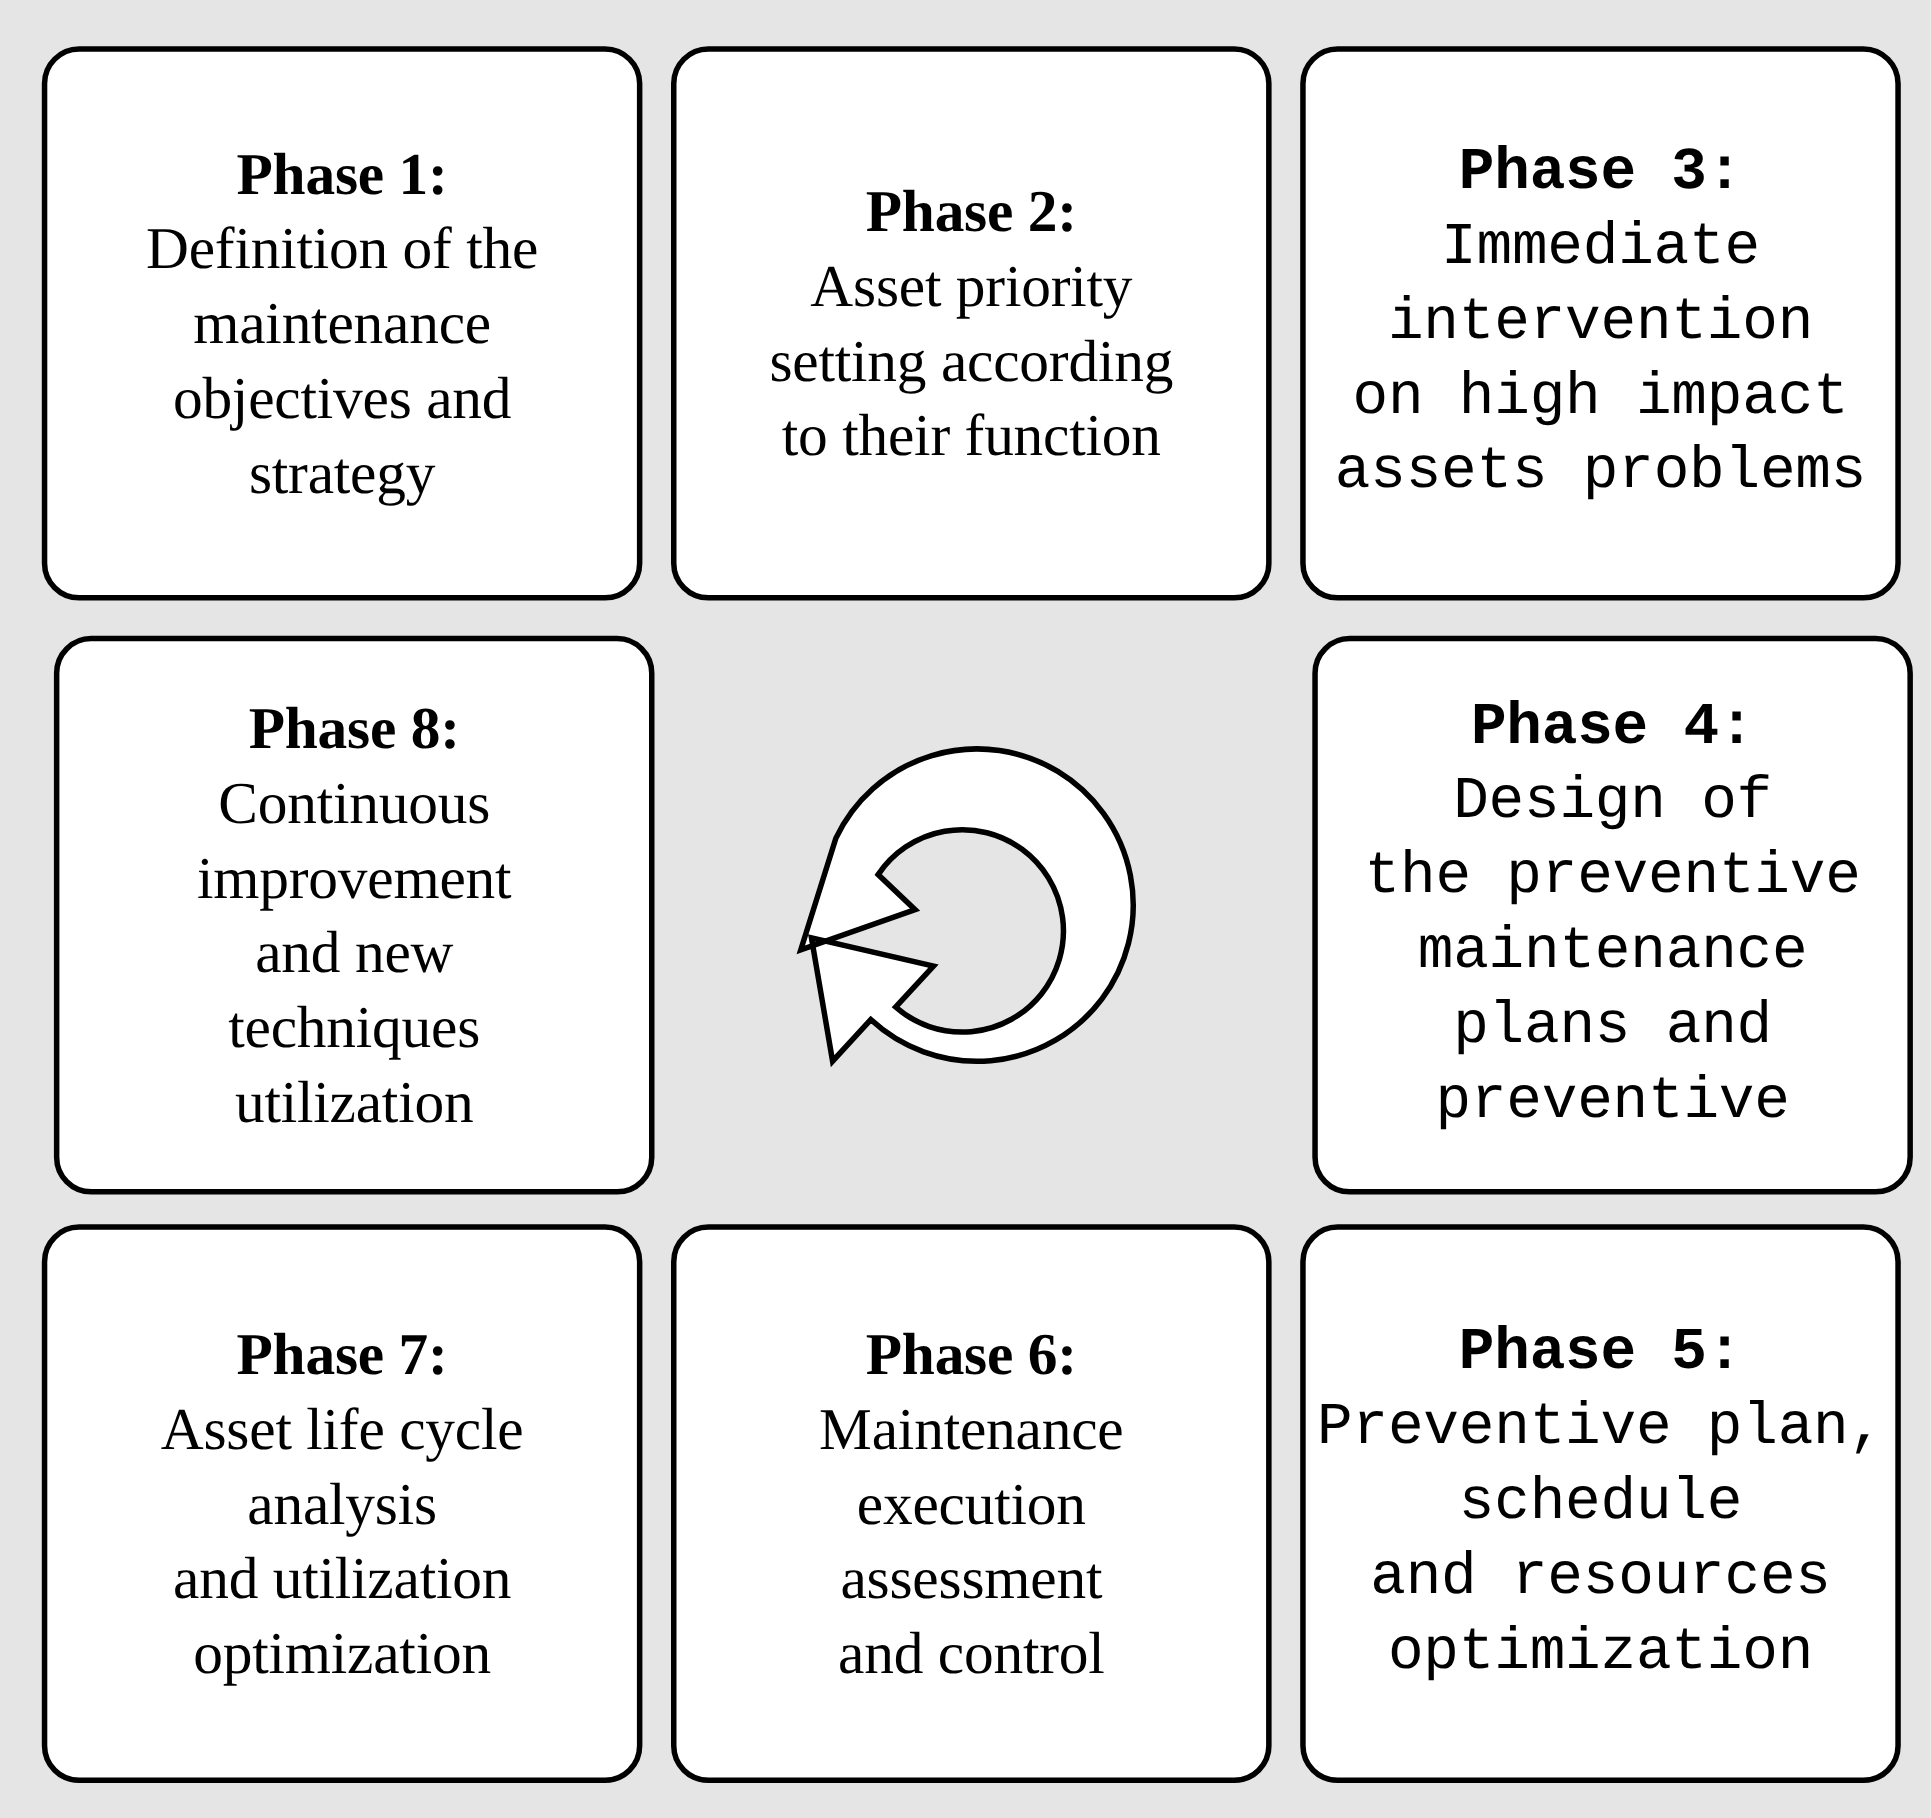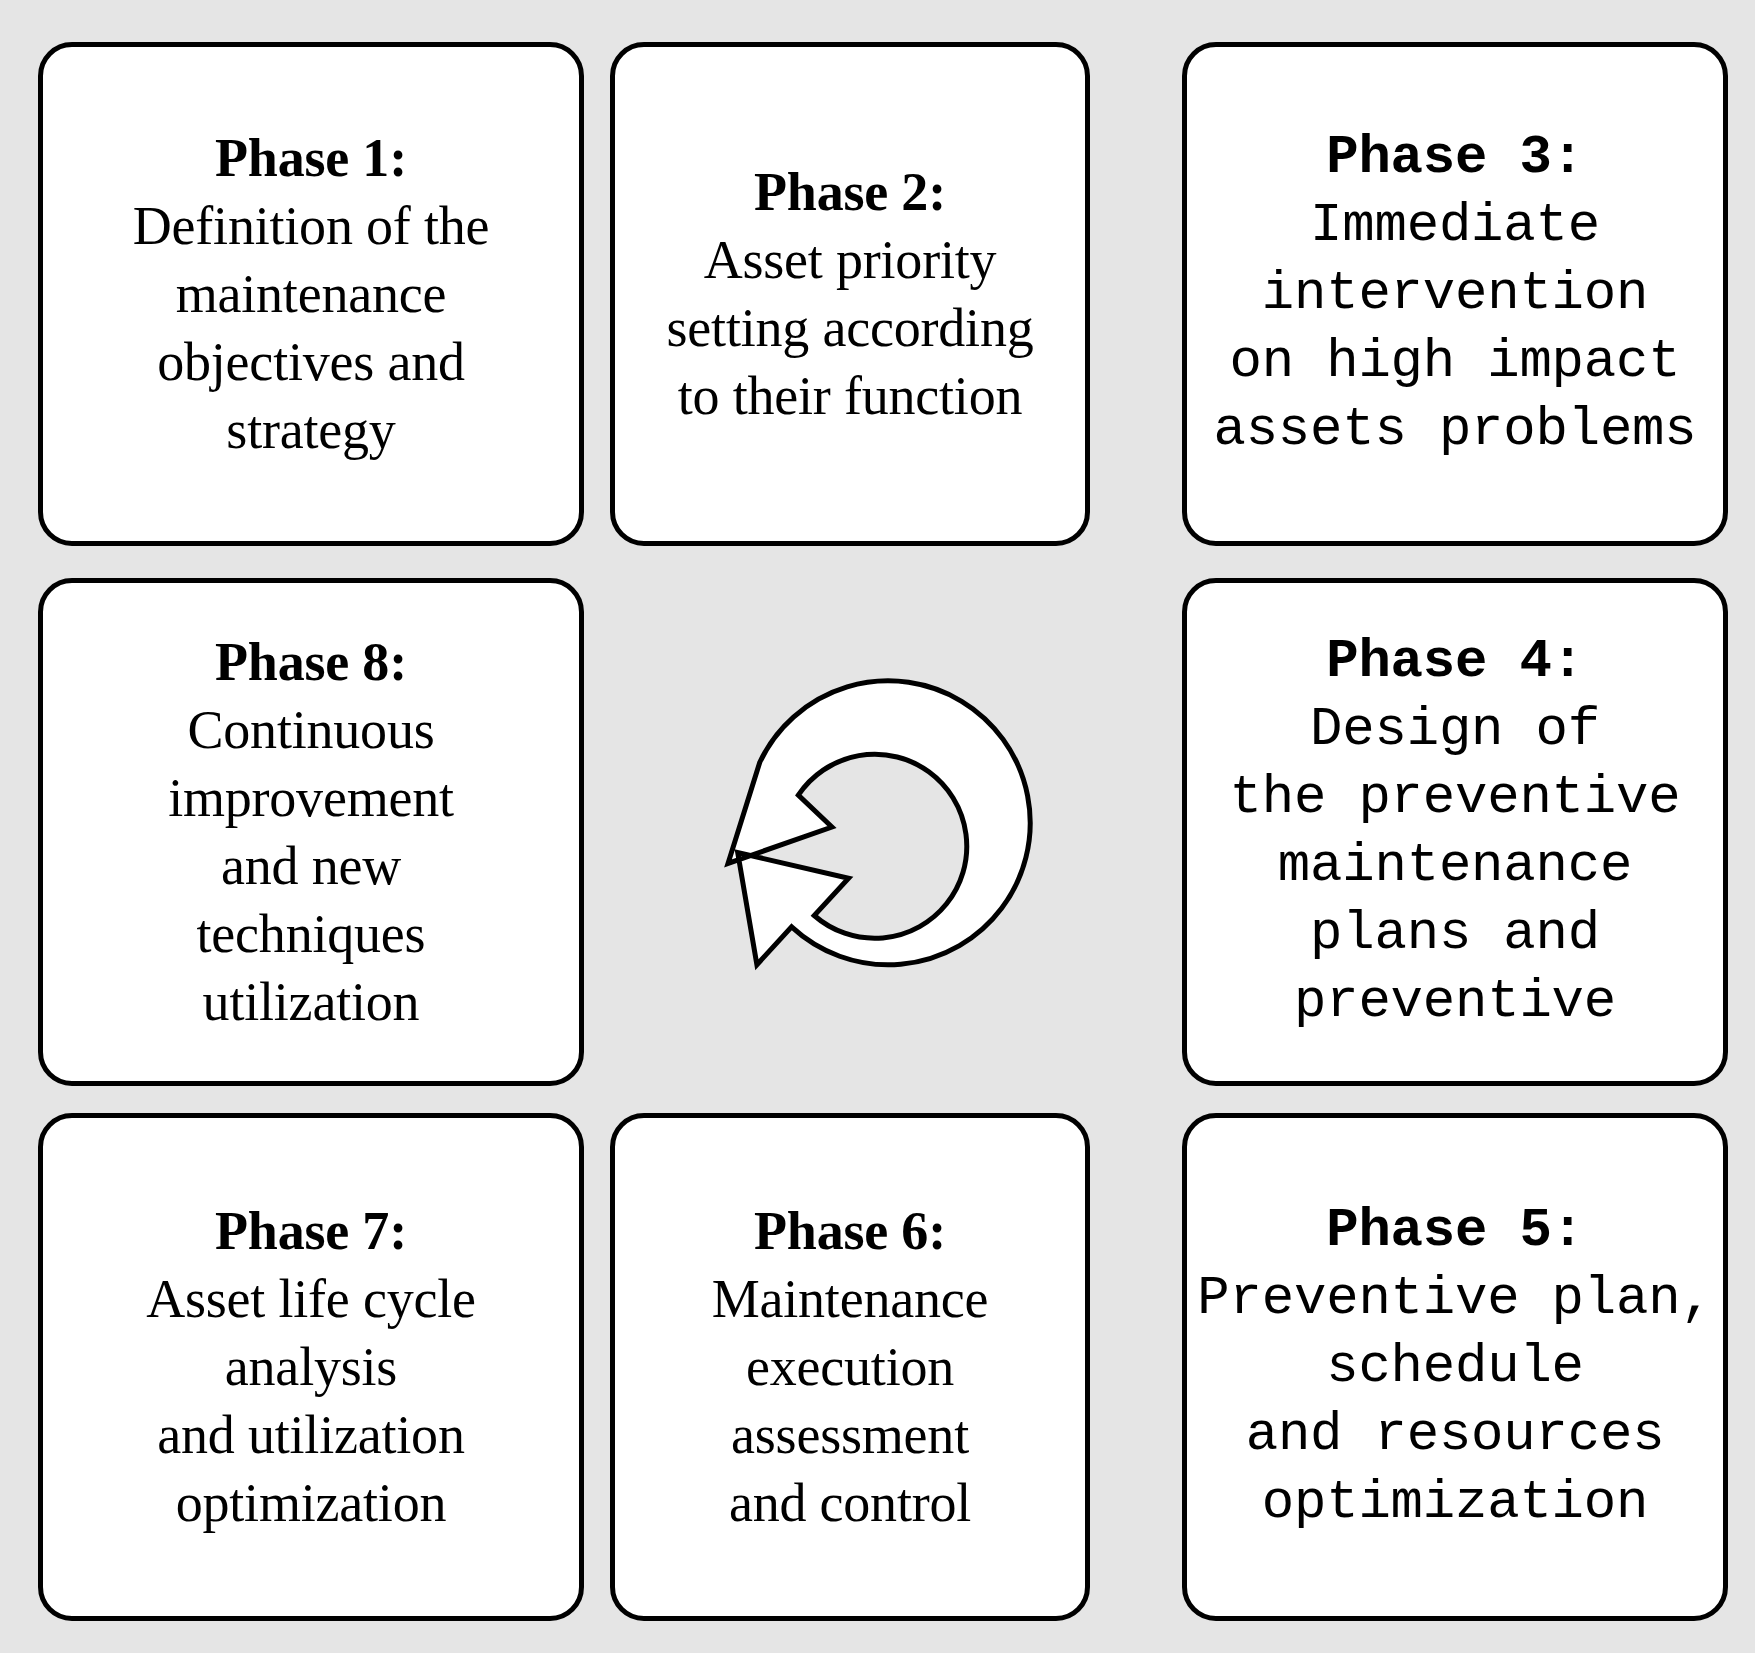--- a/index.html
+++ b/index.html
@@ -31,26 +31,26 @@
     display: flex;
     flex-direction: column;
     align-items: center;
     justify-content: center;
     text-align: center;
     padding: 10px 14px;
   }
 
   
   .col-1 { left: 38px;   width: 546px; }
-  .col-2 { left: 610px;  width: 480px; }
+  .col-2 { left: 610px;  width: 546px; }
   .col-3 { left: 1182px; width: 546px; font-family: Liberation Mono, monospace; }
 
   
   .row-1 { top: 42px;   height: 504px; }
-  .row-2 { top: 578px;  height: 508px; }
+  .row-2 { top: 578px;  height: 508px; margin-left: 11px; }
   .row-3 { top: 1113px; height: 508px; align-items: center; }
 
   .phase-title {
     font-weight: bold;
     font-size: 54px;
     line-height: 1.26;
     letter-spacing: -0.2px;
     white-space: nowrap;
   }
   .phase-body {

